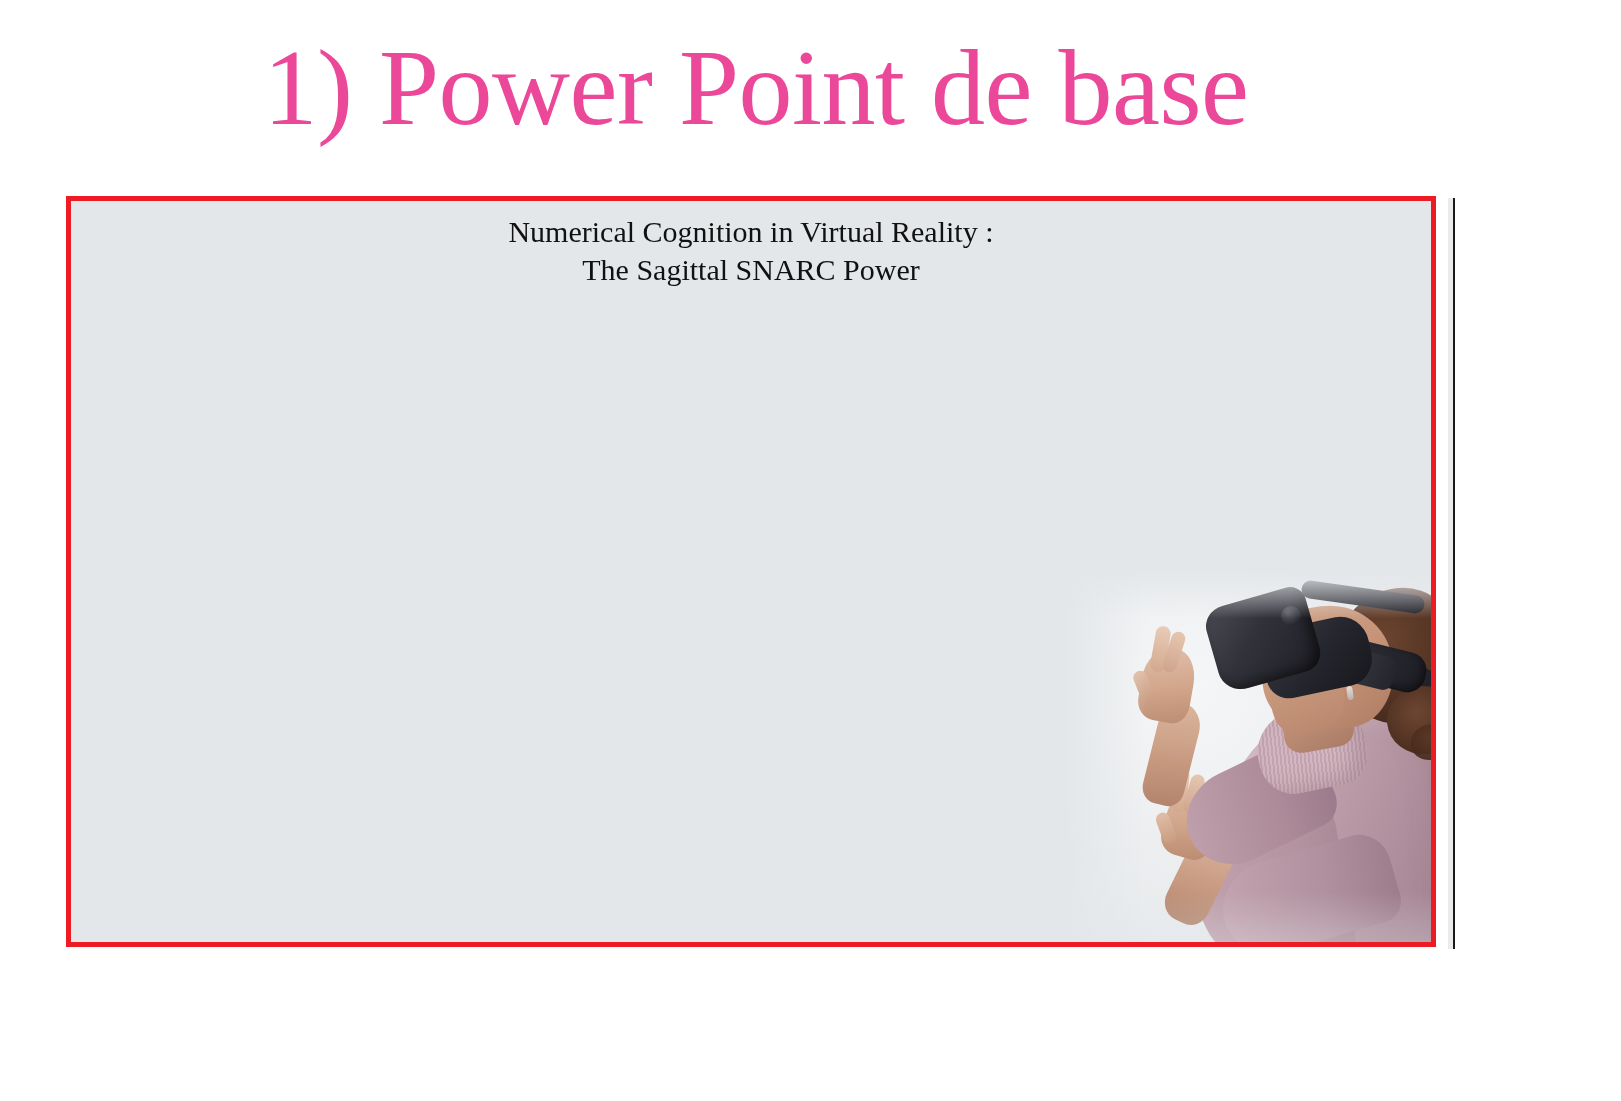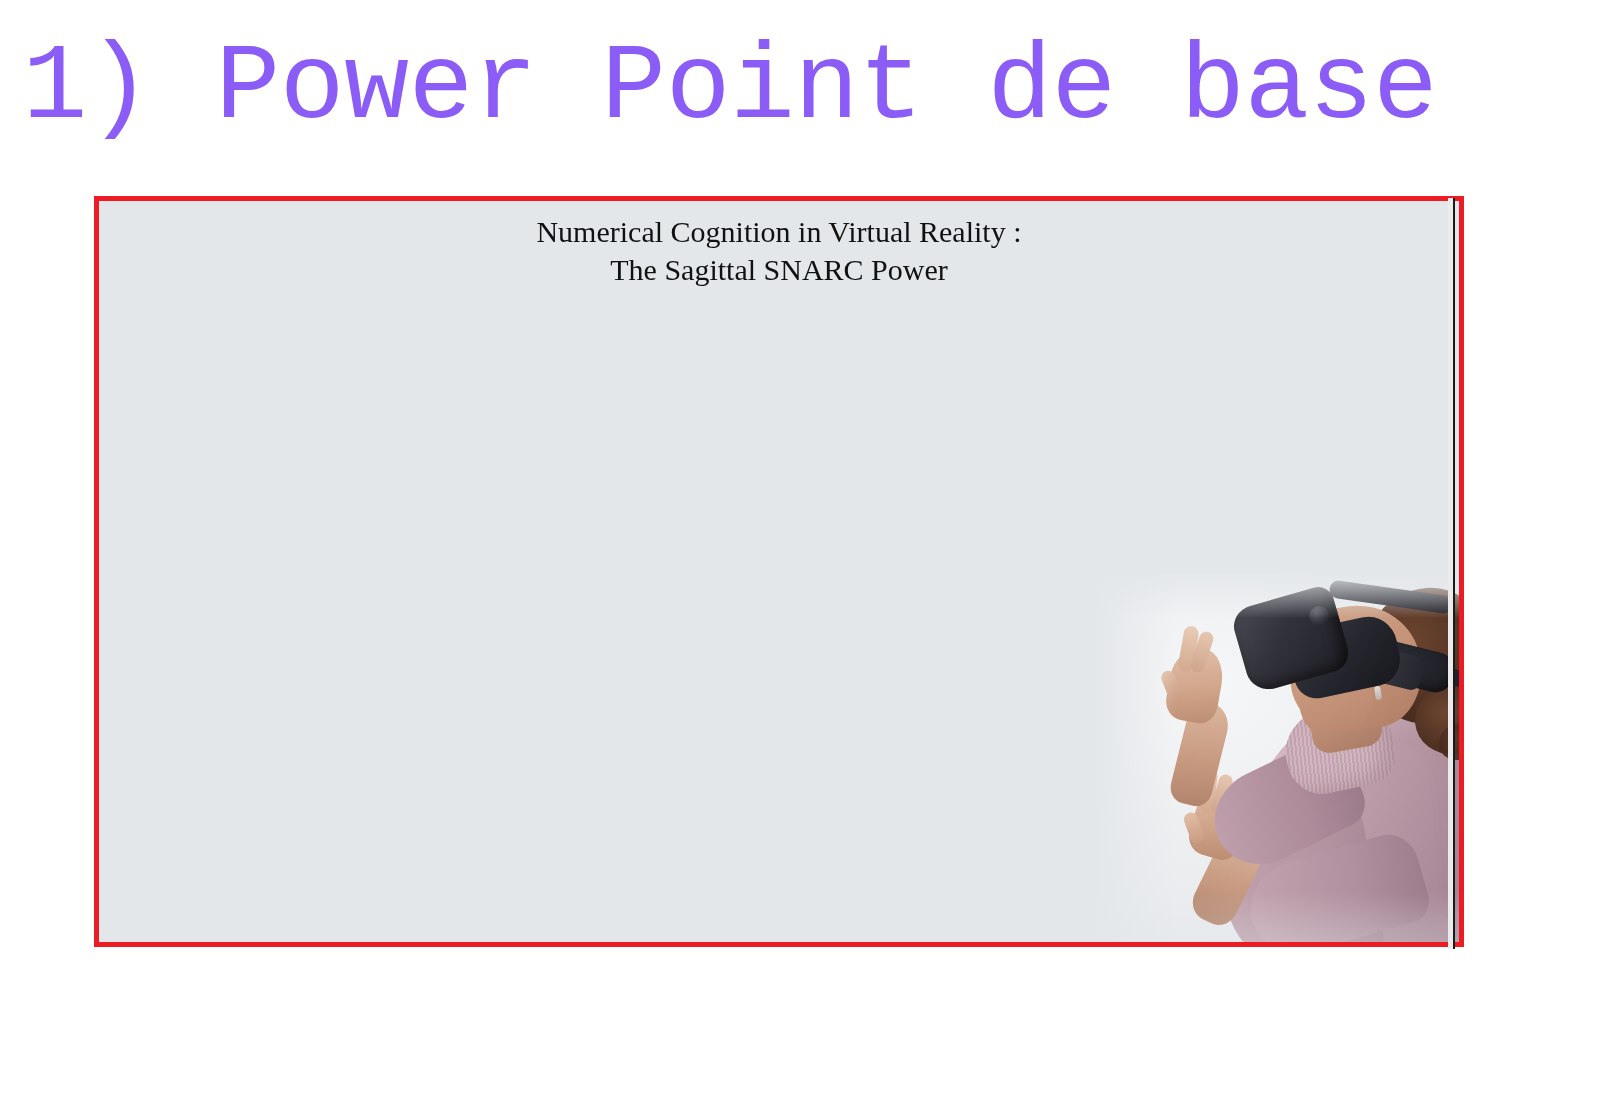--- a/index.html
+++ b/index.html
@@ -16,33 +16,34 @@
     font-family: "Liberation Sans", sans-serif;
   }
 
   
   #page-heading {
     position: absolute;
     left: 0;
     top: 28px;
     width: 1460px;
     text-align: center;
-    font-family: Liberation Mono, monospace;
+    font-family: Liberation Serif, serif;
     font-weight: 300;
     font-size: 108px;
     line-height: 1.12;
     letter-spacing: -0.5px;
-    color: #8b5cf6;
+    color: #ec4899;
     white-space: nowrap;
+    padding-left: 26px;
   }
 
   
   #slide-frame {
     position: absolute;
-    left: 94px;
+    left: 66px;
     top: 196px;
     width: 1370px;
     height: 751px;
     box-sizing: border-box;
     border: 5px solid #ed1c24;
     background: #e4e7ea;
     overflow: hidden;
   }
   #slide-canvas {
     position: absolute;

